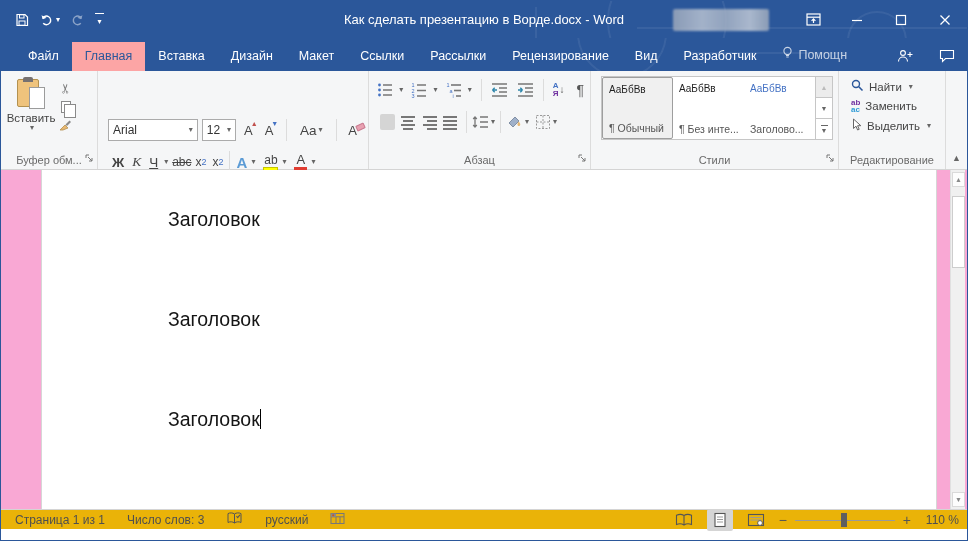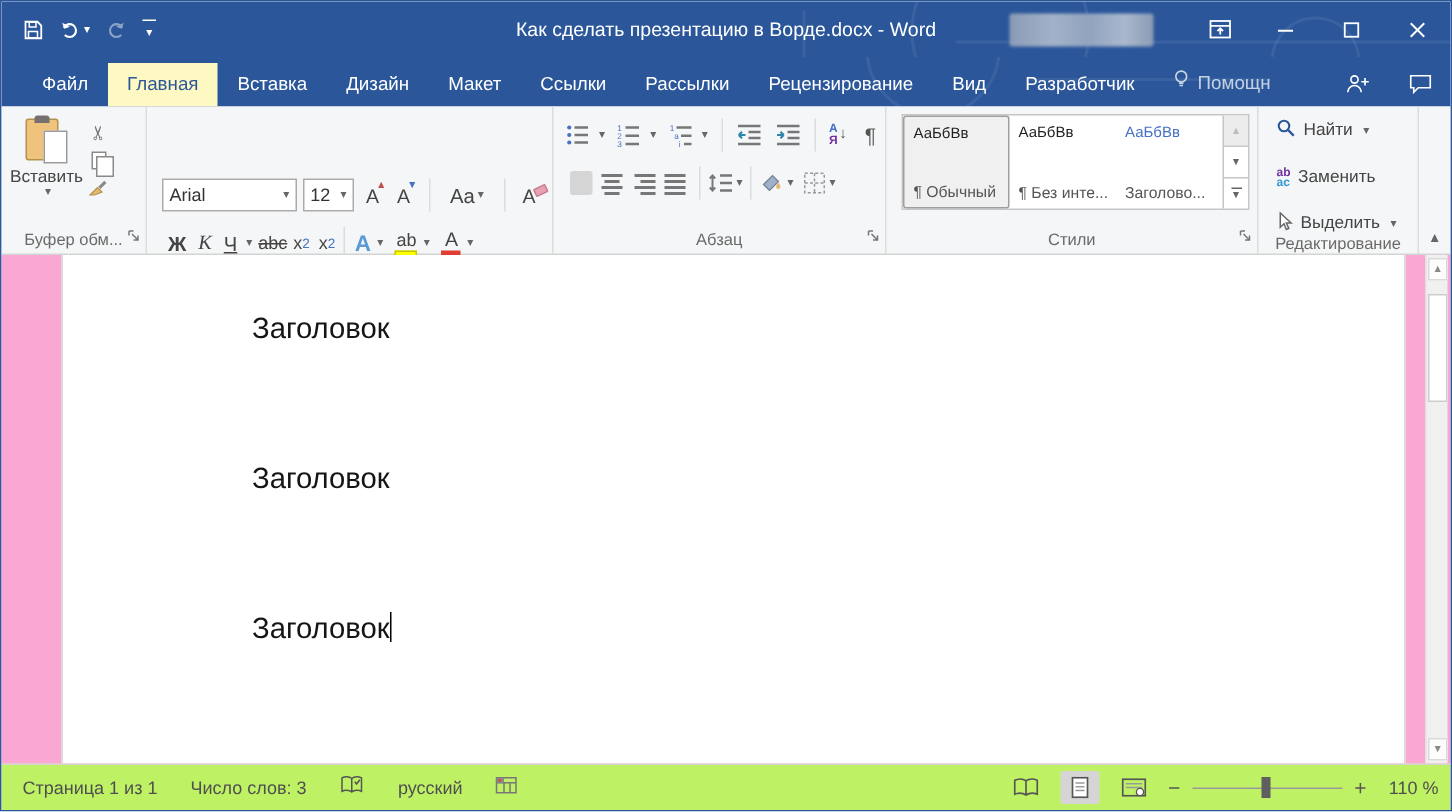--- a/index.html
+++ b/index.html
@@ -37,21 +37,21 @@
   .win-btn svg { display: block; }
   
   .tabrow {
     position: relative; height: 33px; background: #2b579a; display: flex; align-items: flex-end;
     color: #fff; overflow: hidden;
   }
   .tabs { display: flex; align-items: flex-end; padding-left: 14px; z-index: 2; }
   .tab {
     padding: 7px 13px 8px 13px; font-size: 12.5px; white-space: nowrap; cursor: default;
   }
-  .tab.active { background: #fef9c3; color: #2b579a; }
+  .tab.active { background: #fca5a5; color: #2b579a; }
   .tab.helper { color: rgba(255,255,255,0.72); display: flex; align-items: center; gap: 5px; }
   .tabrow-right { position: absolute; right: 12px; bottom: 5px; display: flex; gap: 26px; align-items: center; z-index: 2; }
   
   .ribbon {
     position: relative; height: 99px; background: #f5f6f7; border-bottom: 1px solid #d4d4d4;
     display: flex;
   }
   .group { position: relative; display: flex; flex-direction: column; }
   .group + .group { border-left: 1px solid #dcdcdc; }
   .group-body { flex: 1; display: flex; padding: 4px 4px 0 4px; }
@@ -154,42 +154,42 @@
   .style-preview.blue { color: #4472c4; }
   .style-name { font-size: 10.5px; color: #555; white-space: nowrap; overflow: hidden; }
   .styles-scroll { width: 17px; border-left: 1px solid #c6c6c6; display: flex; flex-direction: column; }
   .styles-scroll .sbtn { flex: 1; display: flex; align-items: center; justify-content: center; font-size: 7px; color: #666; }
   .styles-scroll .sbtn + .sbtn { border-top: 1px solid #c6c6c6; }
   .styles-scroll .sbtn.off { color: #bbb; background: #ececec; }
   .more-glyph { display: flex; flex-direction: column; align-items: center; line-height: 1; }
   .more-glyph .bar { width: 7px; height: 1px; background: #666; margin-bottom: 1px; }
   
   .g-editing { width: 107px; }
-  .edit-col { display: flex; flex-direction: column; gap: 16px; padding: 4px 0 0 8px; }
+  .edit-col { display: flex; flex-direction: column; gap: 5px; padding: 4px 0 0 8px; }
   .edit-item { display: flex; align-items: center; gap: 5px; font-size: 11.5px; color: #444; white-space: nowrap; }
   .replace-icon { display: flex; flex-direction: column; line-height: 0.9; font-size: 8px; font-weight: bold; }
   .replace-icon .r1 { color: #7030a0; } .replace-icon .r2 { color: #2e9bd6; }
   .collapse-strip { width: 22px; display: flex; align-items: flex-end; justify-content: center; padding-bottom: 6px; border-left: 1px solid #dcdcdc; color: #666; font-size: 9px; }
   
   .docarea { position: relative; height: 339px; background: #f9a8d4; overflow: hidden; }
   .page {
     position: absolute; left: 40px; top: 0; right: 30px; bottom: 0;
     background: #fff; border-left: 1px solid #d6d6d6; border-right: 1px solid #d6d6d6;
   }
   .para { position: absolute; left: 126px; font-size: 19.5px; color: #151515; white-space: nowrap; }
   .caret-bar { display: inline-block; width: 1px; height: 20px; background: #000; vertical-align: -3px; animation: blink 1s steps(1) infinite; }
   @keyframes blink { 50% { opacity: 0; } }
   .vscroll { position: absolute; top: 0; right: 2px; bottom: 0; width: 15px; background: #f0f0f0; border-left: 1px solid #e0e0e0; }
   .vs-btn { position: absolute; left: 1px; width: 13px; height: 15px; background: #f0f0f0; color: #8a8a8a; font-size: 7px; display: flex; align-items: center; justify-content: center; }
   .vs-up { top: 2px; border: 1px solid #dadada; background:#fdfdfd; }
   .vs-down { bottom: 2px; border: 1px solid #dadada; background:#fdfdfd; }
   .vs-thumb { position: absolute; left: 1px; top: 26px; width: 13px; height: 72px; background: #ffffff; border: 1px solid #cdcdcd; }
   
   .statusbar {
-    height: 31px; border-top: 1px solid #d4d4d4; background: #bef264;
+    height: 20px; border-top: 1px solid #d4d4d4; background: #eab308;
     display: flex; align-items: center; padding: 0 8px 0 14px; font-size: 12px; color: #4f4f4f;
   }
   .sb-left { display: flex; align-items: center; gap: 22px; }
   .sb-right { margin-left: auto; display: flex; align-items: center; gap: 10px; }
   .view-btn { width: 26px; height: 22px; display: flex; align-items: center; justify-content: center; border-radius: 2px; }
   .view-btn.sel { background: #d5d5d5; }
   .zoom-ctl { display: flex; align-items: center; gap: 8px; }
   .zoom-track { position: relative; width: 100px; height: 14px; }
   .zoom-track .line { position: absolute; top: 7px; left: 0; right: 0; height: 1px; background: #9a9a9a; }
   .zoom-thumb { position: absolute; left: 46px; top: 0; width: 6px; height: 14px; background: #5f5f5f; }

